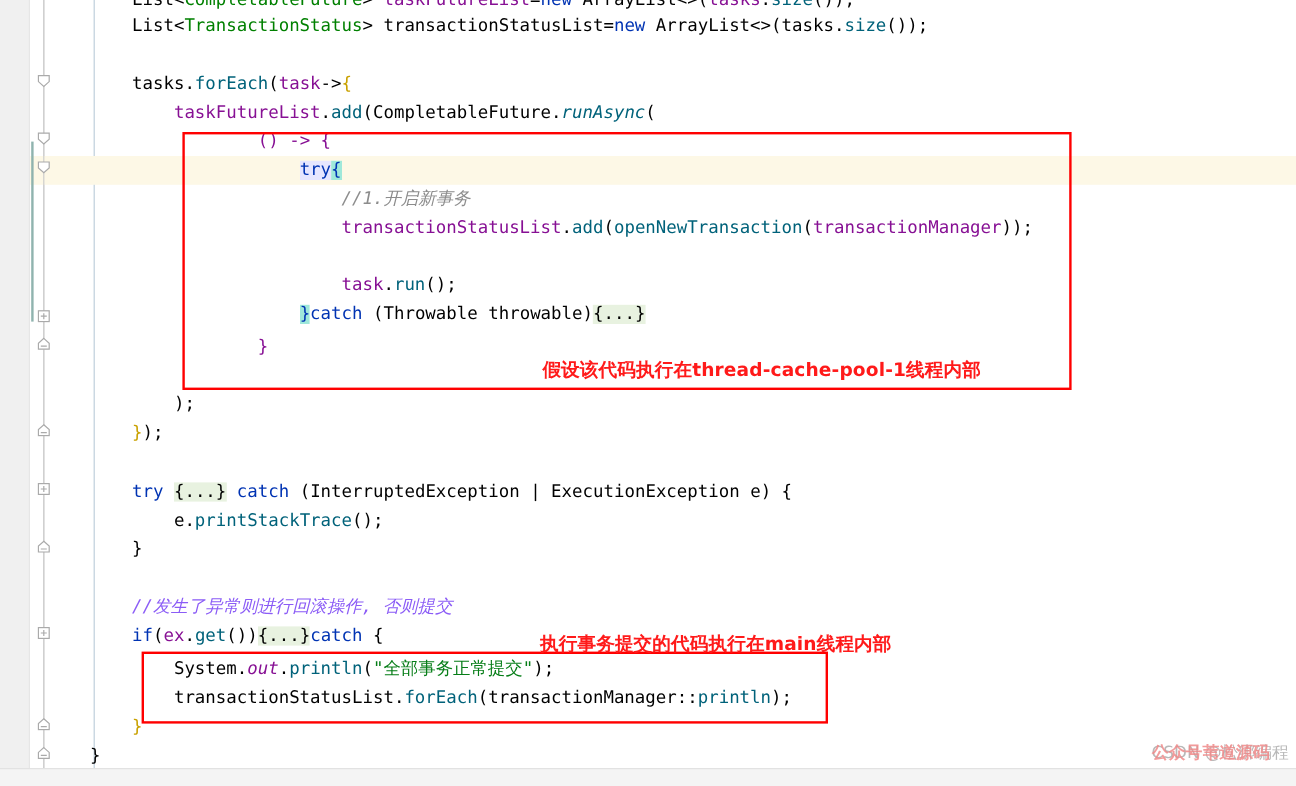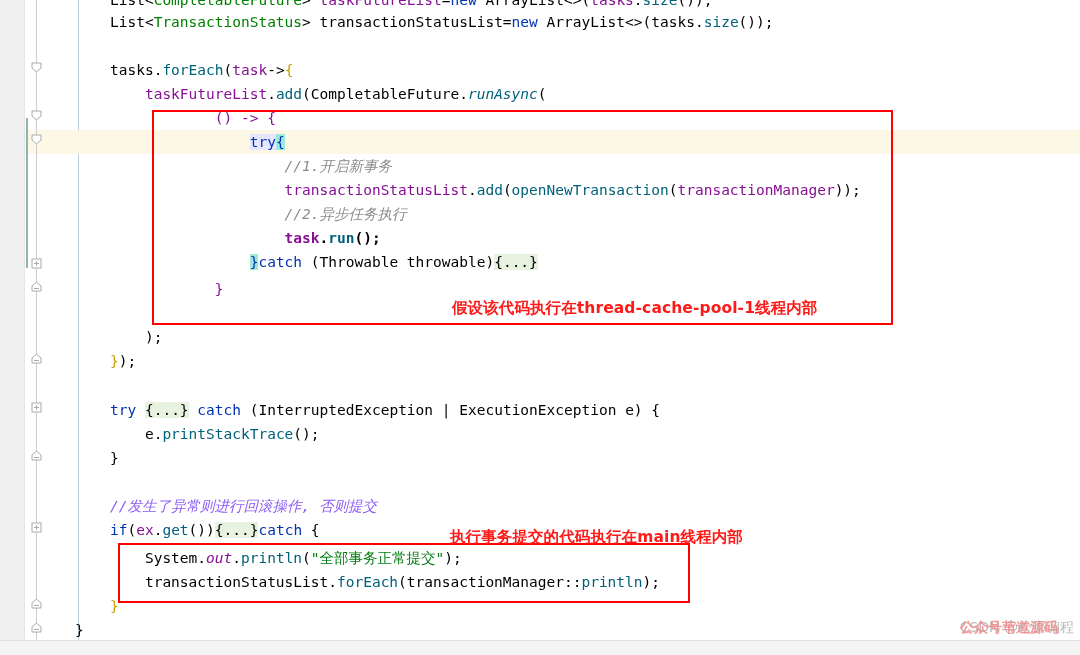--- a/index.html
+++ b/index.html
@@ -261,23 +261,22 @@
     <div class="ln" style="left:110px; top:58px;"><span class="punc">tasks.</span><span class="meth">forEach</span><span class="punc">(</span><span class="par">task</span><span class="punc">-&gt;</span><span class="brc">{</span></div>
 
     <div class="ln" style="left:110px; top:106px;"><span class="punc">            </span><span class="fld">()</span><span class="punc"> </span><span class="fld">-&gt;</span><span class="punc"> </span><span class="fld">{</span></div>
 
     <div class="ln" style="left:110px; top:130px;"><span class="punc">                </span><span class="kw hl-lav">try</span><span class="kw hl-teal">{</span></div>
 
     <div class="ln cmt" style="left:110px; top:154px;"><span class="punc" style="color:#8c8c8c">                    //1.开启新事务</span></div>
 
     <div class="ln" style="left:110px; top:178px;"><span class="punc">                    </span><span class="fld">transactionStatusList</span><span class="punc">.</span><span class="meth">add</span><span class="punc">(</span><span class="meth">openNewTransaction</span><span class="punc">(</span><span class="fld">transactionManager</span><span class="punc">));</span></div>
 
-    <div class="ln cmt" style="left:110px; top:202px;"><span class="punc" style="color:#8c8c8c">                    //2.异步任务执行</span></div>
-
-    <div class="ln" style="left:110px; top:226px;font-weight:bold;"><span class="punc">                    </span><span class="par">task</span><span class="punc">.</span><span class="meth">run</span><span class="punc">();</span></div>
+
+    <div class="ln" style="left:110px; top:226px;"><span class="punc">                    </span><span class="par">task</span><span class="punc">.</span><span class="meth">run</span><span class="punc">();</span></div>
 
     <div class="ln" style="left:110px; top:250px;"><span class="punc">                </span><span class="hl-teal" style="color:#0033b3">}</span><span class="kw">catch</span><span class="punc"> (</span><span class="type">Throwable</span><span class="punc"> </span><span class="par" style="color:#000">throwable</span><span class="punc">)</span><span class="hl-green punc">{...}</span></div>
 
     <div class="ln" style="left:110px; top:277px;"><span class="punc">            </span><span class="fld">}</span></div>
 
 
     <div class="ln" style="left:110px; top:325px;"><span class="punc">    );</span></div>
 
     <div class="ln" style="left:110px; top:349px;"><span class="brc">}</span><span class="punc">);</span></div>
 

